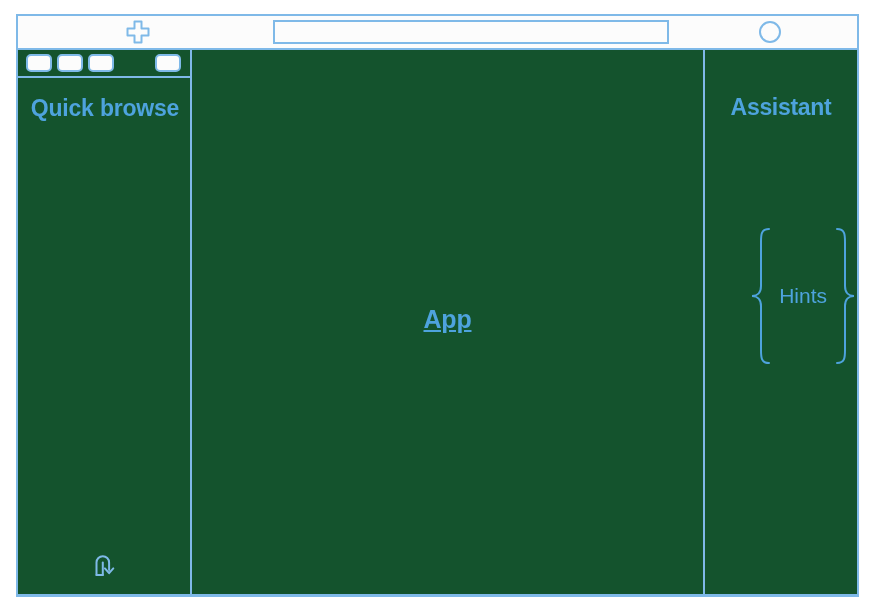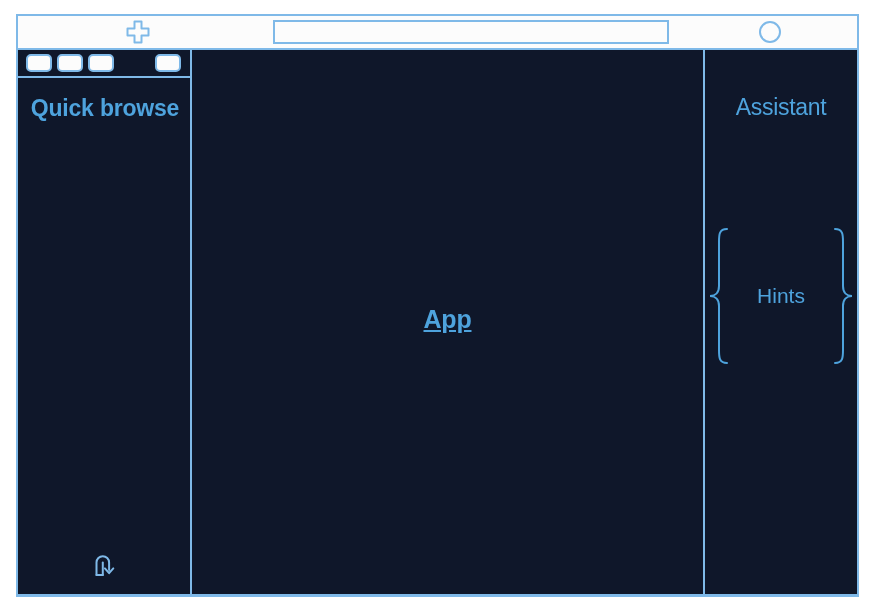--- a/index.html
+++ b/index.html
@@ -94,21 +94,21 @@
   .body-area {
     position: absolute;
     left: 0;
     top: 36px;
     width: 843px;
     height: 547px;
     box-sizing: border-box;
     border-left: 2px solid #7FB9E8;
     border-right: 2px solid #7FB9E8;
     border-bottom: 3px solid #7FB9E8;
-    background: #0f172a;
+    background: #14532d;
   }
 
   
   .sidebar-col {
     position: absolute;
     left: 0;
     top: 0;
     width: 174px;
     height: 544px;
     box-sizing: border-box;
@@ -192,34 +192,33 @@
     height: 544px;
     box-sizing: border-box;
   }
   .assistant-heading {
     position: absolute;
     left: 0;
     top: 44px;
     width: 152px;
     text-align: center;
     font-size: 23px;
-    font-weight: normal;
+    font-weight: bold;
     color: #4EA3DD;
     letter-spacing: -0.3px;
   }
   .hints-block {
     position: absolute;
     left: 0;
     top: 172px;
     width: 152px;
     height: 148px;
     display: flex;
     align-items: center;
-    justify-content: center;
-    gap: 20px;
+    justify-content: flex-end;
   }
   .brace svg { display: block; }
   .hints-label {
     font-size: 21px;
     font-weight: normal;
     color: #4EA3DD;
     margin: 0 6px;
   }
 </style>
 </head>

